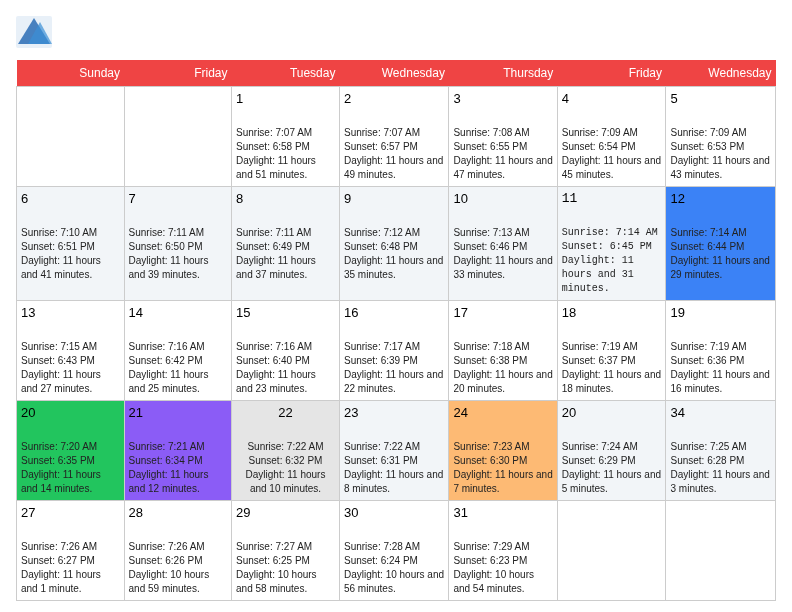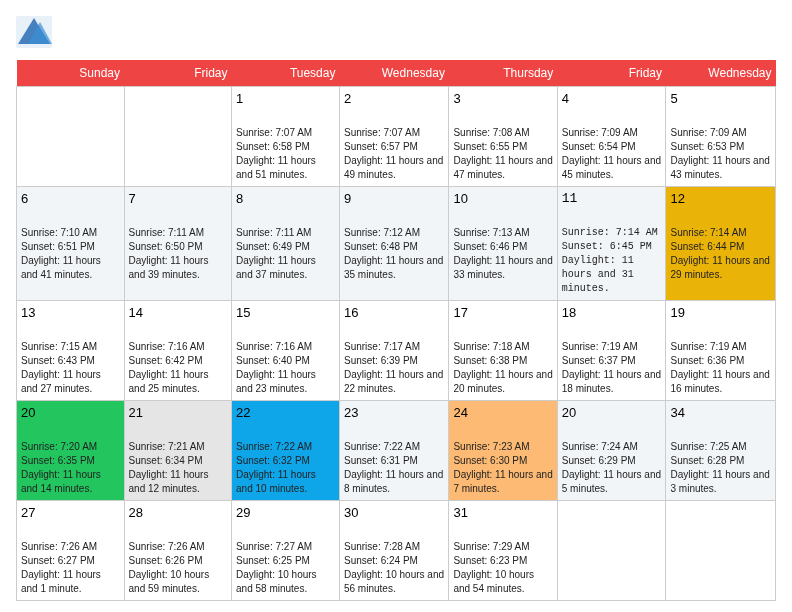--- a/index.html
+++ b/index.html
@@ -153,21 +153,21 @@
           <div class="cell-content">Sunrise: 7:12 AM<br>Sunset: 6:48 PM<br>Daylight: 11 hours and 35 minutes.</div>
         </td>
         <td style="background: rgb(242, 245, 248);">
           <span class="day-number">10</span>
           <div class="cell-content">Sunrise: 7:13 AM<br>Sunset: 6:46 PM<br>Daylight: 11 hours and 33 minutes.</div>
         </td>
         <td style="background: rgb(242, 245, 248); font-family: Liberation Mono, monospace;">
           <span class="day-number">11</span>
           <div class="cell-content">Sunrise: 7:14 AM<br>Sunset: 6:45 PM<br>Daylight: 11 hours and 31 minutes.</div>
         </td>
-        <td style="background: #eab308;">
+        <td style="background: #3b82f6;">
           <span class="day-number">12</span>
           <div class="cell-content">Sunrise: 7:14 AM<br>Sunset: 6:44 PM<br>Daylight: 11 hours and 29 minutes.</div>
         </td>
       </tr>
       <tr>
         <td>
           <span class="day-number">13</span>
           <div class="cell-content">Sunrise: 7:15 AM<br>Sunset: 6:43 PM<br>Daylight: 11 hours and 27 minutes.</div>
         </td>
         <td>
@@ -193,25 +193,25 @@
         <td>
           <span class="day-number">19</span>
           <div class="cell-content">Sunrise: 7:19 AM<br>Sunset: 6:36 PM<br>Daylight: 11 hours and 16 minutes.</div>
         </td>
       </tr>
       <tr>
         <td style="background: #22c55e;">
           <span class="day-number">20</span>
           <div class="cell-content">Sunrise: 7:20 AM<br>Sunset: 6:35 PM<br>Daylight: 11 hours and 14 minutes.</div>
         </td>
-        <td style="background: #e5e5e5;">
+        <td style="background: #8b5cf6;">
           <span class="day-number">21</span>
           <div class="cell-content">Sunrise: 7:21 AM<br>Sunset: 6:34 PM<br>Daylight: 11 hours and 12 minutes.</div>
         </td>
-        <td style="background: #0ea5e9;">
+        <td style="background: #e5e5e5; text-align: center;">
           <span class="day-number">22</span>
           <div class="cell-content">Sunrise: 7:22 AM<br>Sunset: 6:32 PM<br>Daylight: 11 hours and 10 minutes.</div>
         </td>
         <td style="background: rgb(242, 245, 248);">
           <span class="day-number">23</span>
           <div class="cell-content">Sunrise: 7:22 AM<br>Sunset: 6:31 PM<br>Daylight: 11 hours and 8 minutes.</div>
         </td>
         <td style="background: #fdba74;">
           <span class="day-number">24</span>
           <div class="cell-content">Sunrise: 7:23 AM<br>Sunset: 6:30 PM<br>Daylight: 11 hours and 7 minutes.</div>

